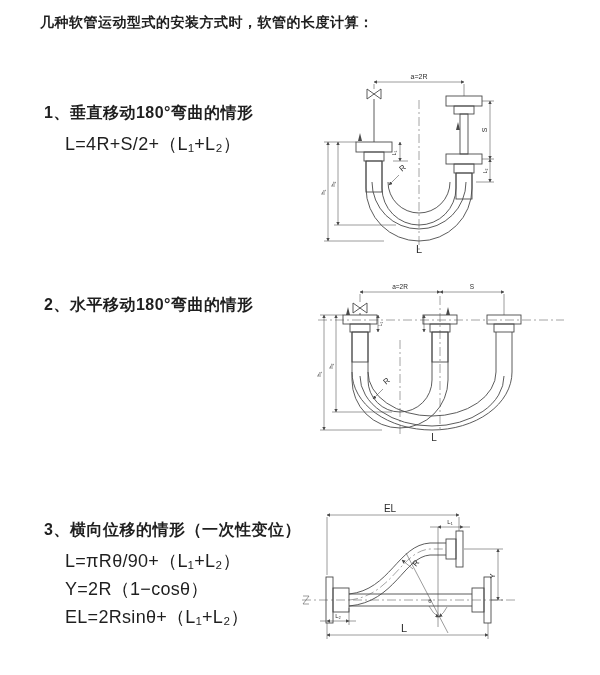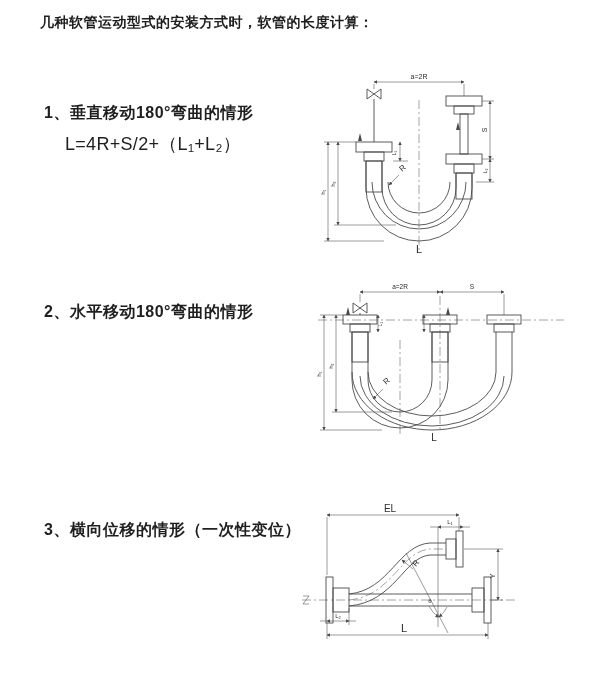--- a/index.html
+++ b/index.html
@@ -6,21 +6,21 @@
   body{
     width:600px;height:675px;position:relative;background:#ffffff;
     font-family:"Liberation Sans","DejaVu Sans",sans-serif;color:#1f1f1f;
     overflow:hidden;
   }
   .doc-title{
     position:absolute;left:40px;top:14px;font-size:14px;font-weight:bold;
     letter-spacing:.5px;white-space:nowrap;
   }
   .sec{position:absolute;left:44px;}
-  #sec1{top:103px;} #sec2{top:302px;} #sec3{top:520px;}
+  #sec1{top:103px;} #sec2{top:295px;} #sec3{top:520px;}
   .sec-heading{margin:0;font-size:16px;font-weight:bold;letter-spacing:.5px;white-space:nowrap;}
   .formulas{margin:11px 0 0 21px;}
   .formula{margin:0 0 9px 0;font-size:18px;line-height:19px;letter-spacing:.3px;white-space:nowrap;}
   .dgm{position:absolute;}
   #d1{left:312px;top:70px;} #d2{left:312px;top:282px;} #d3{left:298px;top:503px;}
   svg text{font-family:"Liberation Sans","DejaVu Sans",sans-serif;fill:#2b2b2b;}
   svg .ln{stroke:#4a4a4a;fill:none;stroke-width:.9;}
   svg .th{stroke:#4a4a4a;fill:none;stroke-width:.55;}
   svg .cl{stroke:#5a5a5a;fill:none;stroke-width:.55;stroke-dasharray:9 3 2 3;}
   svg .fl{fill:#4a4a4a;stroke:none;}
@@ -36,20 +36,25 @@
     <p class="formula">L=4R+S/2+（L₁+L₂）</p>
   </div>
 </div>
 
 <div class="sec" id="sec2">
   <h3 class="sec-heading">2、水平移动180°弯曲的情形</h3>
 </div>
 
 <div class="sec" id="sec3">
   <h3 class="sec-heading">3、横向位移的情形（一次性变位）</h3>
+  <div class="formulas">
+    <p class="formula">L=πRθ/90+（L₁+L₂）</p>
+    <p class="formula">Y=2R（1−cosθ）</p>
+    <p class="formula">EL=2Rsinθ+（L₁+L₂）</p>
+  </div>
 </div>
 
 <svg id="d1" class="dgm" width="248" height="185" viewBox="0 0 248 185">
   <defs>
     <marker id="ar1" viewBox="0 0 10 10" refX="9" refY="5" markerWidth="7" markerHeight="7" orient="auto-start-reverse">
       <path d="M0,0 L10,5 L0,10 z" fill="#4a4a4a"></path>
     </marker>
     <pattern id="br1" width="4" height="4" patternUnits="userSpaceOnUse">
       <path d="M0,4 L4,0 M0,0 L4,4" stroke="#8a8a8a" stroke-width="0.5" fill="none"></path>
     </pattern>

